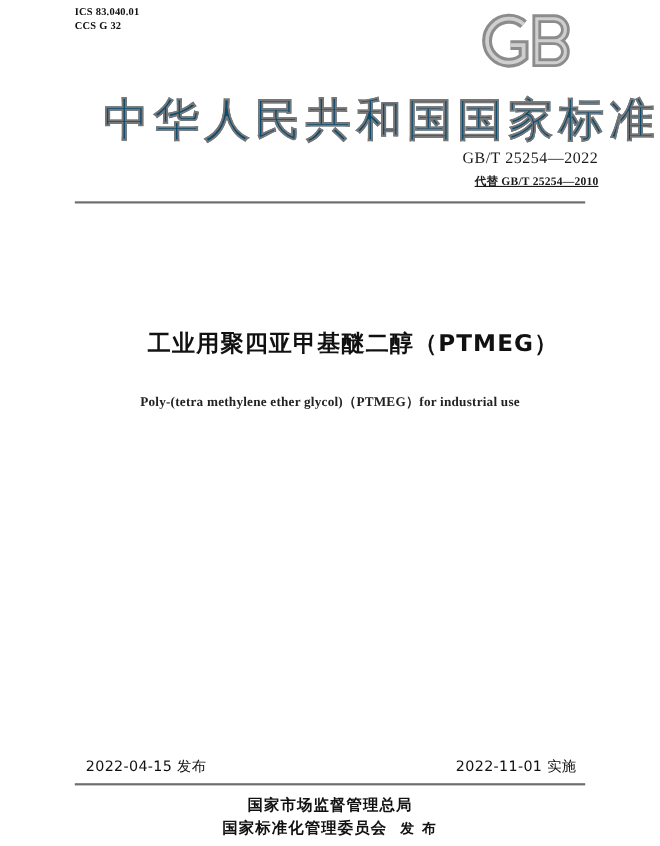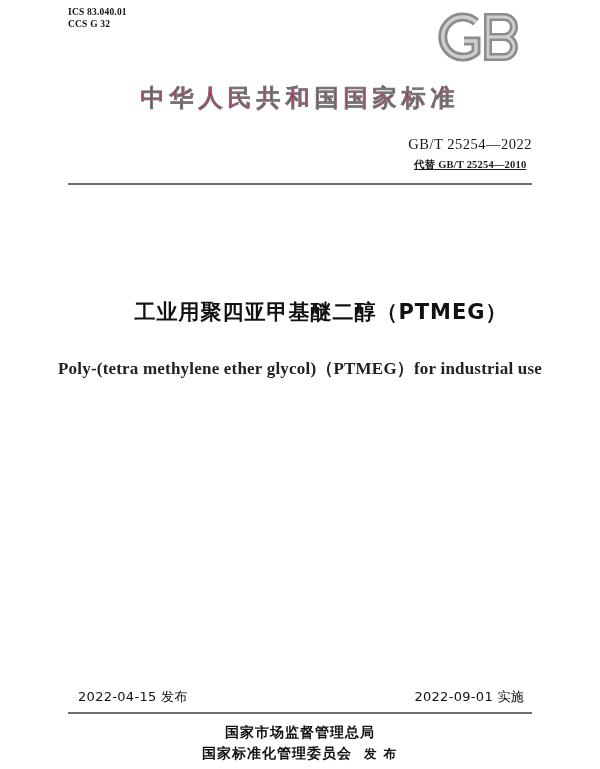--- a/index.html
+++ b/index.html
@@ -52,35 +52,35 @@
     justify-content: center;
   }
   .gb-logo svg { display: block; }
 
   
   .std-title {
     position: absolute;
     left: 0;
     top: 82px;
     width: 600px;
-    text-align: center;
+    text-align: right;
     font-family: "DejaVu Sans", sans-serif;
     font-weight: bold;
-    font-size: 24px;
+    font-size: 41px;
     letter-spacing: 5px;
-    color: #be185d;
+    color: #0c4a6e;
     -webkit-text-stroke: 0.4px #777;
   }
 
   
   .num-block {
     position: absolute;
-    right: 68px;
+    right: 56px;
     top: 136px;
-    text-align: center;
+    text-align: right;
   }
   .num-main {
     font-family: "Liberation Serif", serif;
     font-size: 14.5px;
     letter-spacing: 0.5px;
     color: #1a1a1a;
   }
   .num-sub {
     margin-top: 5px;
     font-family: "Liberation Serif", serif;
@@ -122,21 +122,21 @@
     padding-left: 21px;
   }
   .doc-title-en {
     position: absolute;
     left: 0;
     top: 357px;
     width: 600px;
     text-align: center;
     font-family: "Liberation Serif", serif;
     font-weight: bold;
-    font-size: 17px;
+    font-size: 12px;
     letter-spacing: 0.2px;
     color: #222;
   }
 
   
   .date-row {
     position: absolute;
     left: 68px;
     top: 688px;
     width: 464px;
@@ -219,21 +219,21 @@
     <div class="num-sub">代替 GB/T 25254—2010</div>
   </div>
 
   <div class="rule rule-top-thick"></div>
 
   <div class="doc-title-cn">工业用聚四亚甲基醚二醇（PTMEG）</div>
   <div class="doc-title-en">Poly-(tetra methylene ether glycol)（PTMEG）for industrial use</div>
 
   <div class="date-row">
     <div class="date-left">2022-04-15 发布</div>
-    <div class="date-right">2022-09-01 实施</div>
+    <div class="date-right">2022-11-01 实施</div>
   </div>
 
   <div class="rule rule-bottom"></div>
 
   <div class="issuer">
     <div>国家市场监督管理总局</div>
     <div class="line2">
       <span>国家标准化管理委员会</span><span class="publish">发 布</span>
     </div>
   </div>

